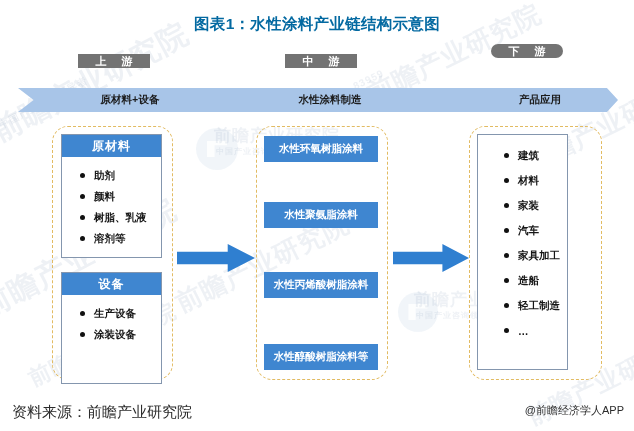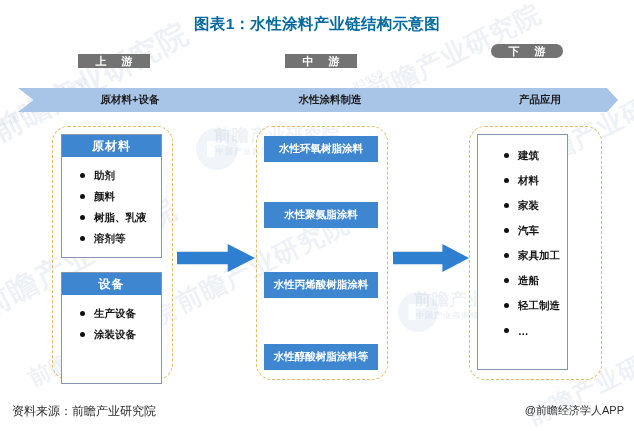--- a/index.html
+++ b/index.html
@@ -221,21 +221,21 @@
     );
   }
   #conn-1 { left: 177px; width: 78px; }
   #conn-2 { left: 393px; width: 76px; }
 
   
   .footer-left {
     position: absolute;
     left: 12px;
     top: 403px;
-    font-size: 12px;
+    font-size: 15px;
     font-weight: 400;
     color: #2b2b2b;
   }
   .footer-right {
     position: absolute;
     right: 10px;
     top: 403px;
     font-size: 11px;
     font-weight: 400;
     color: #2b2b2b;

